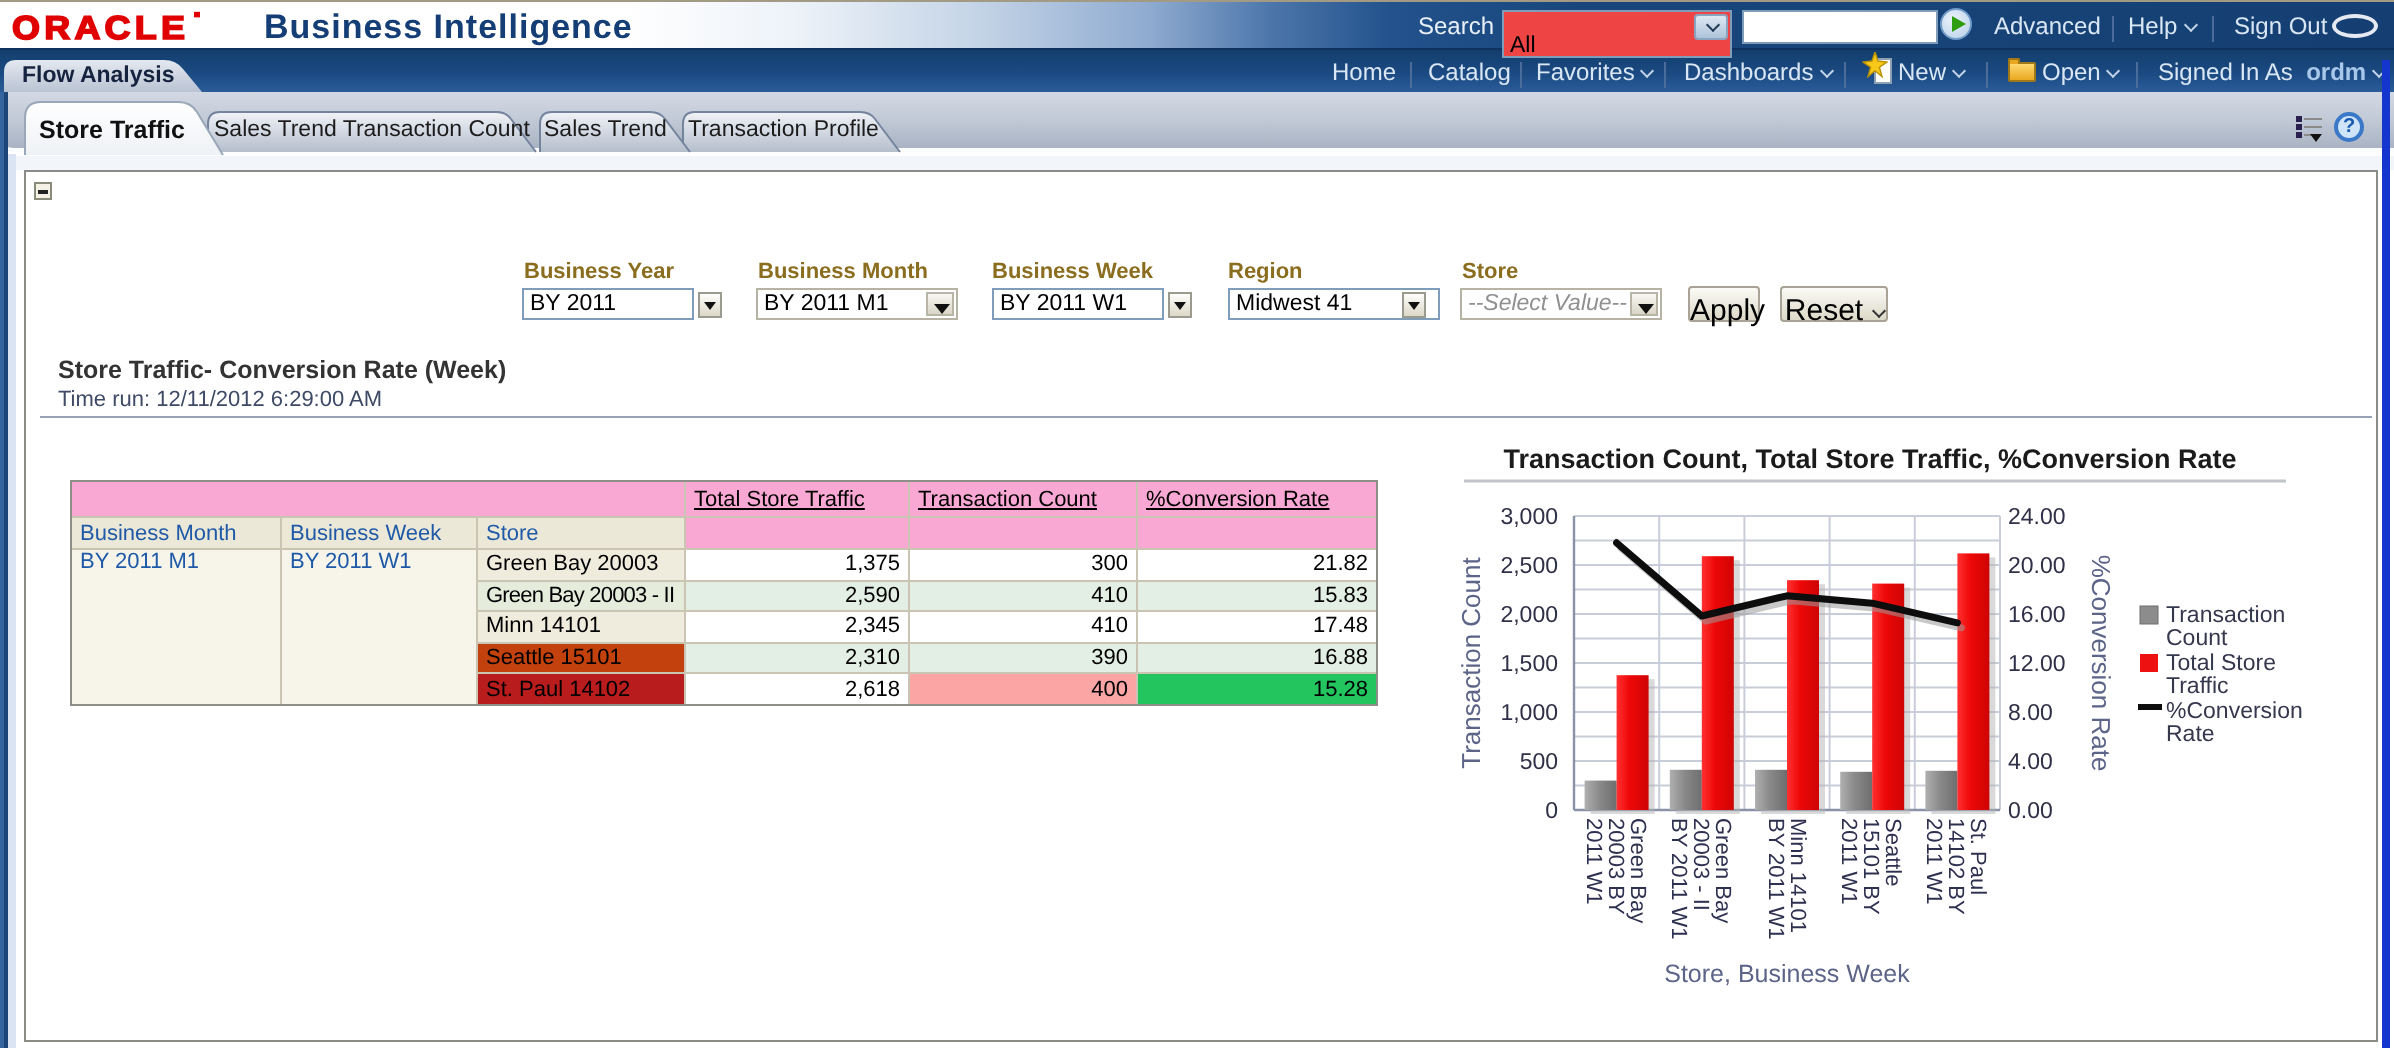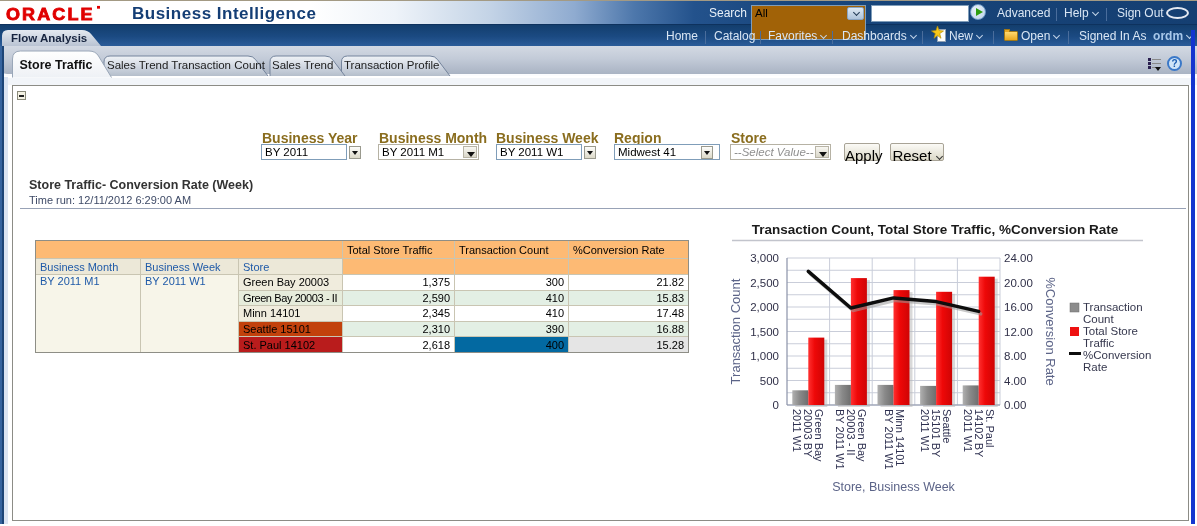--- a/index.html
+++ b/index.html
@@ -22,49 +22,49 @@
 #strip { position:absolute; left:0; top:46px; width:1197px; height:30px;
   background:linear-gradient(180deg,#d3d9e3 0%,#c3cbd8 45%,#a9b3c3 100%); border-bottom:2px solid #fbfcfe; border-bottom-left-radius:7px; }
 #belowstrip { position:absolute; left:0; top:78px; width:1197px; height:7px; background:#f2f5f9; }
 #edgeL1 { position:absolute; left:0; top:46px; width:2px; height:478px; background:#36649f; }
 #edgeL2 { position:absolute; left:2px; top:46px; width:2px; height:478px; background:#1d4577; }
 #edgeL3 { position:absolute; left:4px; top:77px; width:4px; height:447px; background:#dbe4f2; }
 #edgeR1 { position:absolute; left:1191px; top:30px; width:4px; height:494px; background:#1535cf; }
 #panel { position:absolute; left:12px; top:85px; width:1177px; height:436px; border:1px solid #8c8c86; background:#fff; }
 #collapseIcon { position:absolute; left:17px; top:91px; width:9px; height:9px; border:1px solid #8a8a7a; background:#f4f2e4; }
 #collapseIcon div { position:absolute; left:1px; top:3px; width:5px; height:1.6px; background:#222; }
-.flabel { position:absolute; top:130px; font-size:14px; font-weight:bold; color:#8a6d1e; white-space:nowrap; }
+.flabel { position:absolute; top:130px; font-size:11px; font-weight:bold; color:#8a6d1e; white-space:nowrap; }
 .fbox { position:absolute; top:144px; height:16px; background:#fff; border:1px solid #7f9db9; font-size:11.5px; color:#000; padding:1px 3px; white-space:nowrap; }
 .fbtn { position:absolute; top:146px; width:12px; height:13px; border:1px solid #9a9a8e; background:linear-gradient(180deg,#fdfdfb,#dcd9c8); }
 .fbtn i { position:absolute; left:1.5px; top:4px; width:0; height:0; border-left:3.5px solid transparent; border-right:3.5px solid transparent; border-top:4.5px solid #111; }
 .nselect { position:absolute; top:144px; height:16px; background:#fff; border:1px solid #b6b2a4; font-size:11.5px; color:#000; padding:1px 16px 1px 3px; white-space:nowrap; overflow:hidden; }
 .nselect .btn { position:absolute; right:1px; top:1px; width:14px; height:12px; border:1px solid #b8b4a6; background:linear-gradient(180deg,#f8f7f2,#d9d6c8); }
 .nselect .btn i { position:absolute; left:2.5px; top:4.5px; width:0; height:0; border-left:4px solid transparent; border-right:4px solid transparent; border-top:5px solid #111; }
 .pushbtn { position:absolute; top:143px; height:18px; border:1px solid #a8a396; background:linear-gradient(180deg,#fbfaf6,#dcd9c8); border-radius:2px; font-size:15px; color:#000; text-align:center; padding-top:2.5px; }
 #sectTitle { position:absolute; left:29px; top:178px; font-size:12.5px; font-weight:bold; color:#333; }
 #timeRun { position:absolute; left:29px; top:194px; font-size:11px; color:#3e4a66; }
 #sepLine { position:absolute; left:20px; top:208px; width:1166px; height:1px; background:#98a2b6; }
 table#grid { position:absolute; left:35px; top:240px; width:653px; border-collapse:collapse; table-layout:fixed; font-size:11px; outline:1px solid #8e8e86; outline-offset:-1px; }
 table#grid td { border:1px solid #c9c5b2; padding:0 4px; overflow:hidden; white-space:nowrap; }
-table#grid .hdr { background:#fdba74; color:#000; }
+table#grid .hdr { background:#f9a8d4; color:#000;text-decoration:underline; }
 table#grid .hdrblue { background:#ece8d8; color:#1f5aa8; }
 table#grid .rowlabel { background:#f7f5e9; color:#1f5aa8; vertical-align:top; }
 table#grid .num { text-align:right; }
 </style>
 </head>
 <body>
 <div id="topband"></div>
 <div id="navband"></div>
 <div id="strip"></div>
 <div id="belowstrip"></div>
 <div id="oracleLogo">ORACLE<span style="display:inline-block;width:3px;height:3px;background:#e00000;margin-left:2px;vertical-align:12px;"></span></div>
 <div id="biTitle">Business Intelligence</div>
 
 <div class="navitems" style="top:6px;left:709px;color:#e8f0f8;">Search</div>
-<div style="position:absolute;left:751px;top:5px;width:115px;height:35px;background:#a16207;border:1px solid #7f9db9;font-size:11.5px;color:#000;padding:1px 3px;">All
+<div style="position:absolute;left:751px;top:5px;width:115px;height:17px;background:#ef4444;border:1px solid #7f9db9;font-size:11.5px;color:#000;padding:11px 3px;">All
   <span style="position:absolute;right:1px;top:1px;width:17px;height:13px;border:1px solid #8aa4c0;border-radius:2px;background:linear-gradient(180deg,#dde8f2,#aec3da);"></span>
   <i style="position:absolute;right:6px;top:4px;width:5px;height:5px;border-right:1.6px solid #223a55;border-bottom:1.6px solid #223a55;transform:rotate(45deg);"></i>
 </div>
 <div style="position:absolute;left:871px;top:5px;width:98px;height:17px;background:#fff;border:1px solid #7f9db9;"></div>
 <div style="position:absolute;left:970px;top:4px;width:16px;height:16px;border-radius:50%;background:radial-gradient(circle at 40% 35%,#eaf2fa,#b8d0e8);border:1px solid #6f9cc8;"></div>
 <div style="position:absolute;left:976px;top:8px;width:0;height:0;border-top:4.5px solid transparent;border-bottom:4.5px solid transparent;border-left:7px solid #2e9e10;"></div>
 <div class="navitems" style="top:6px;left:997px;">Advanced</div>
 <div class="navsep" style="position:absolute;left:1056px;top:8px;"></div>
 <div class="navitems" style="top:6px;left:1064px;">Help<span class="chev"></span></div>
 <div class="navsep" style="position:absolute;left:1106px;top:8px;"></div>
@@ -216,22 +216,22 @@
       </tr>
 <tr style="height:15.6px;">
         <td style="background:#c2410c;">Seattle 15101</td>
         <td class="num" style="background:#e3efe4;">2,310</td>
         <td class="num" style="background:#e3efe4;">390</td>
         <td class="num" style="background:#e3efe4;">16.88</td>
       </tr>
 <tr style="height:15.6px;">
         <td style="background:#b91c1c;">St. Paul 14102</td>
         <td class="num" style="background:#fff;">2,618</td>
-        <td class="num" style="background:#0369a1;">400</td>
-        <td class="num" style="background:#e5e5e5;">15.28</td>
+        <td class="num" style="background:#fca5a5;">400</td>
+        <td class="num" style="background:#22c55e;">15.28</td>
       </tr>
 </tbody>
   </table>
 
 <svg id="chart" style="position:absolute;left:720px;top:215px;" width="470" height="300" viewBox="0 0 470 300">
 <defs>
 <linearGradient id="gg" x1="0" y1="0" x2="1" y2="0">
         <stop offset="0" stop-color="#b0b0b0"></stop>
         <stop offset="0.45" stop-color="#8a8a8a"></stop>
         <stop offset="1" stop-color="#6e6e6e"></stop>

